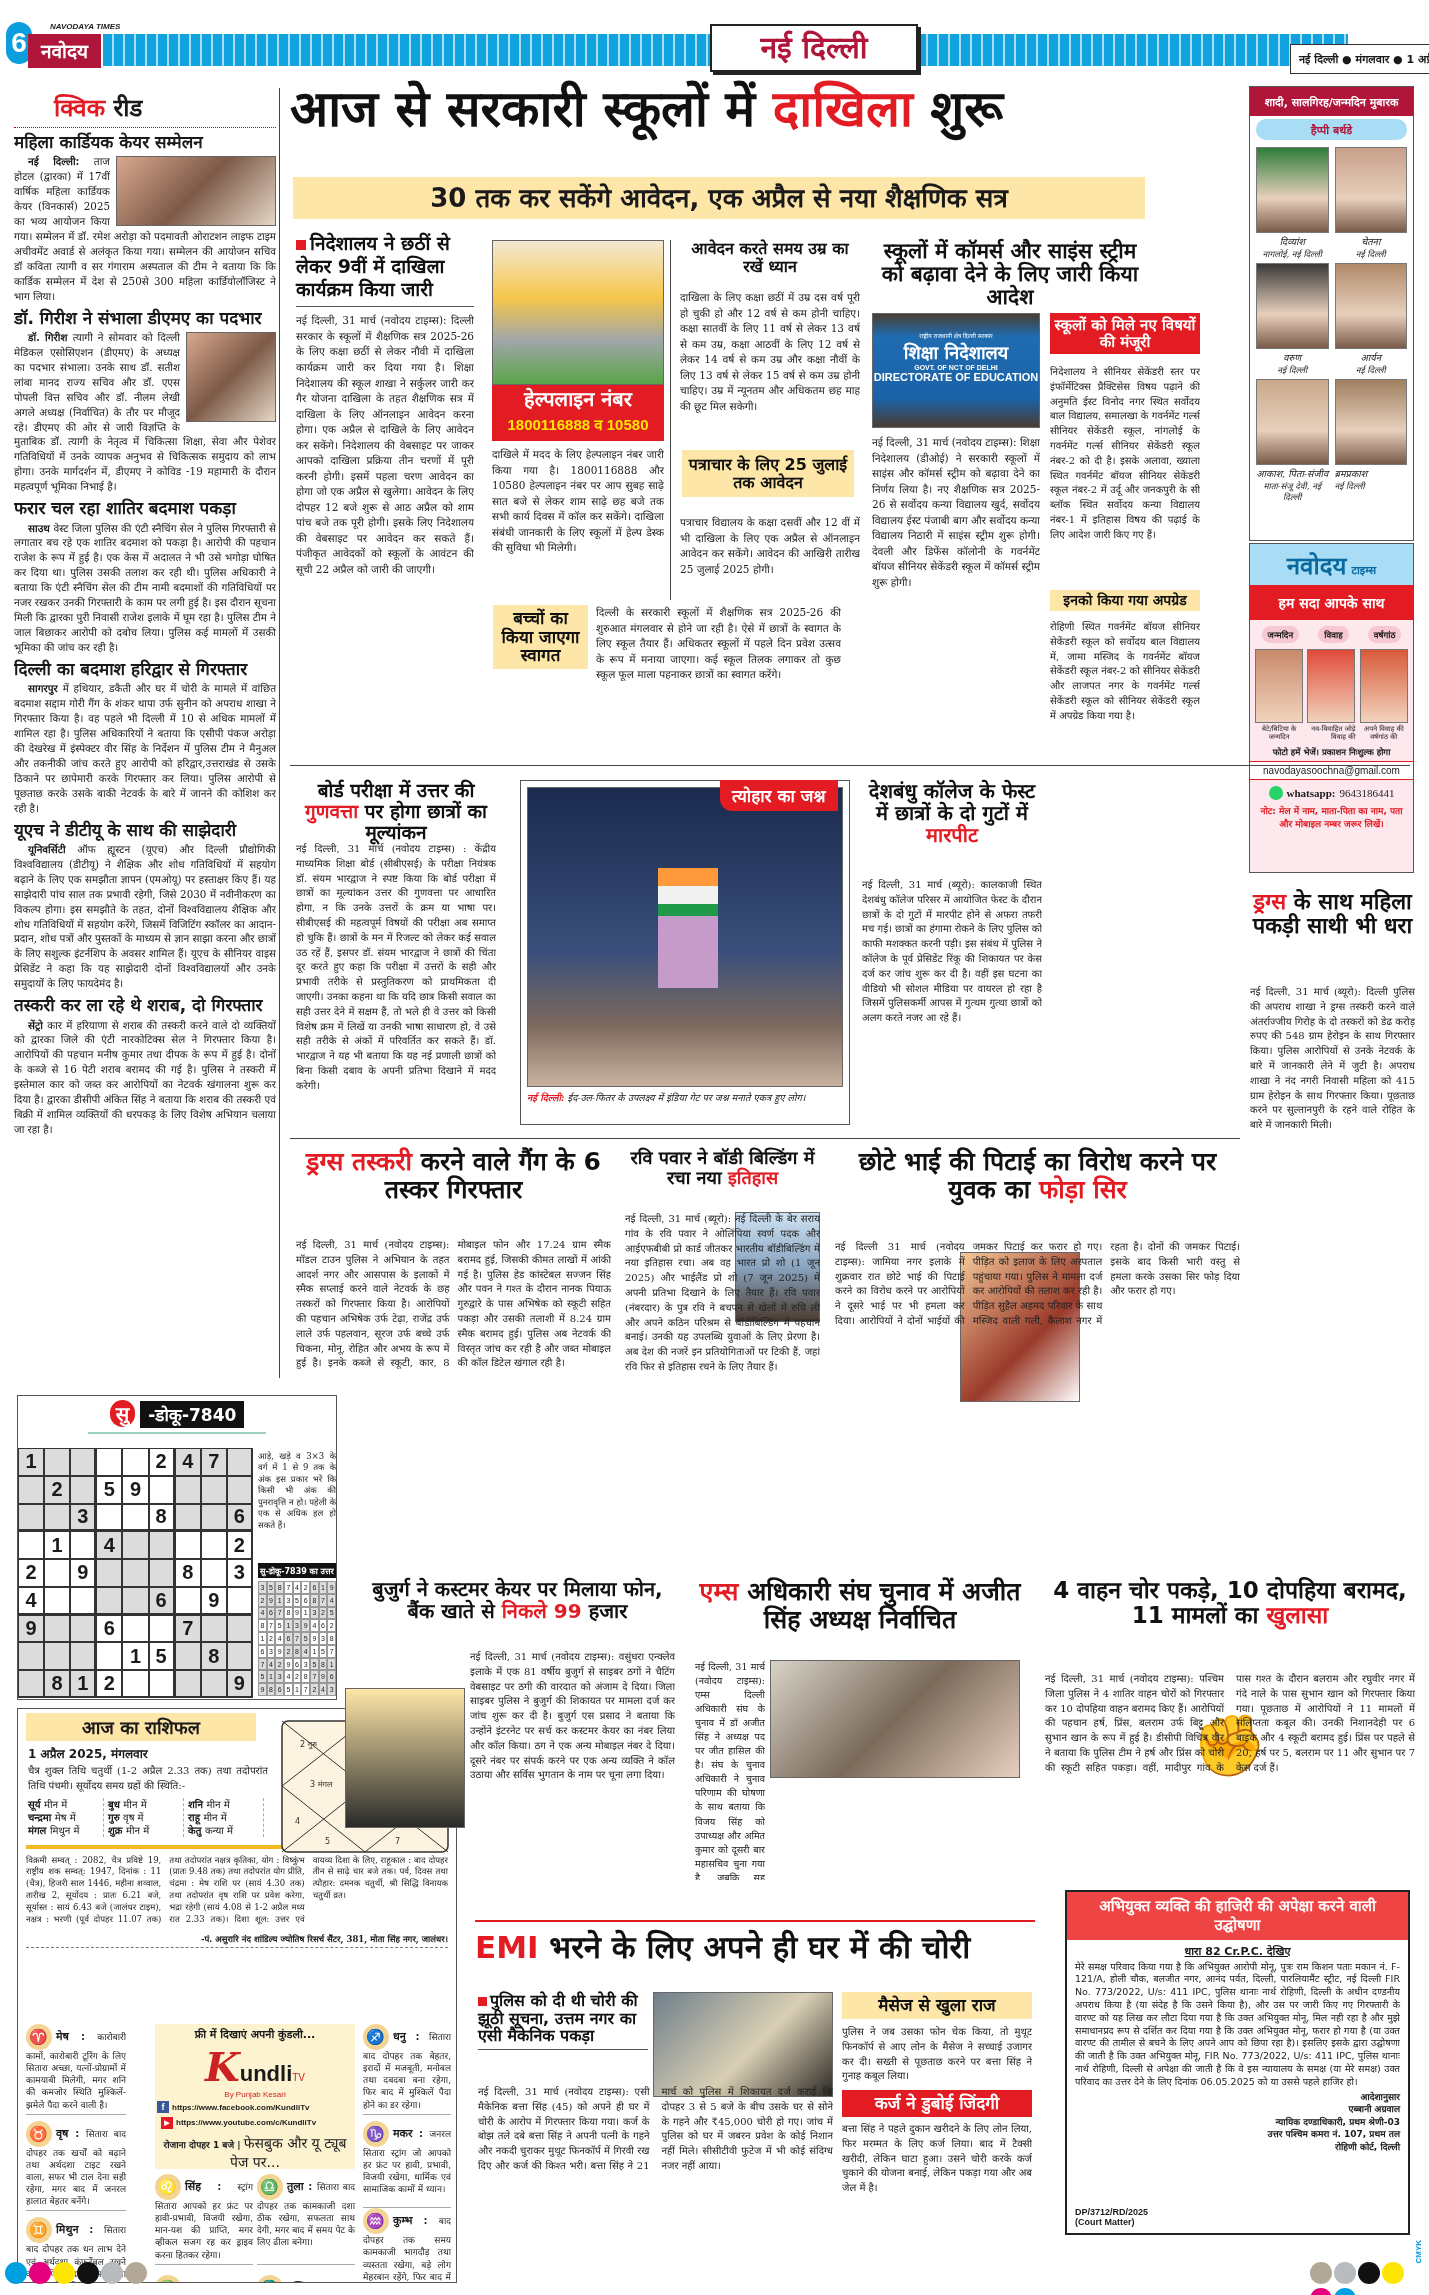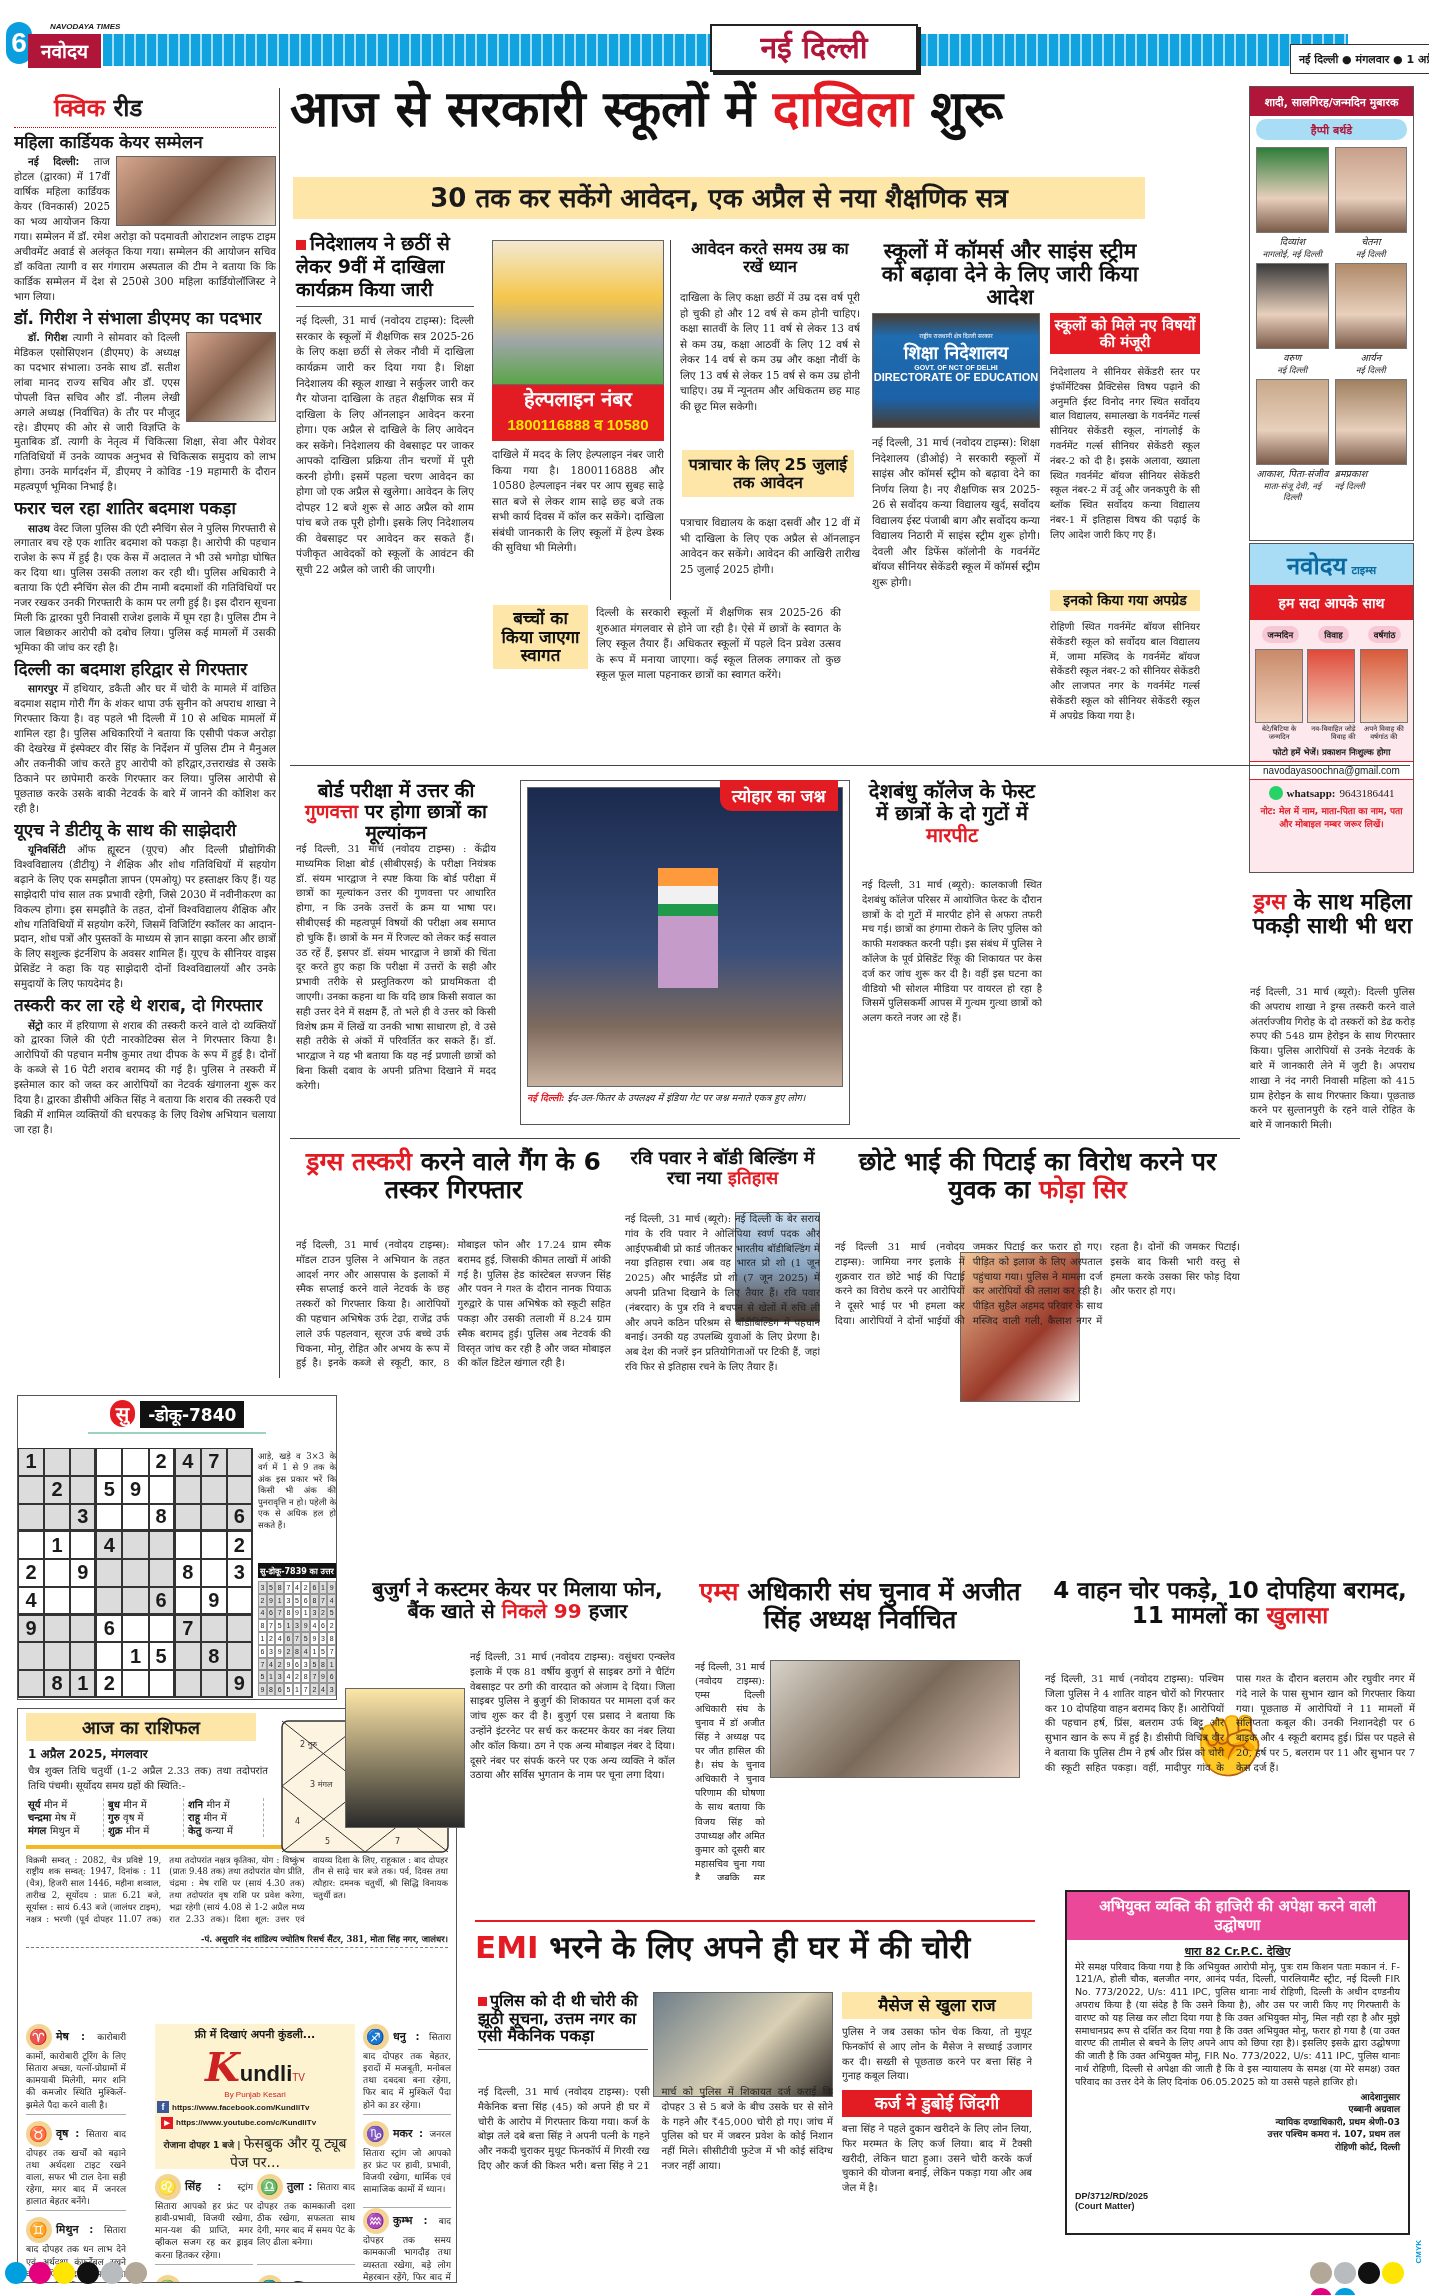--- a/index.html
+++ b/index.html
@@ -509,31 +509,31 @@
   <span style="display:inline-block;width:9px;height:9px;background:#e31b23;margin-right:3px"></span><span>पुलिस को दी थी चोरी की झूठी सूचना, उत्तम नगर का एसी मैकेनिक पकड़ा</span>
 </div>
 <div class="abs photo theft" style="left:653px;top:1992px;width:180px;height:105px"></div>
 <div class="abs txt" style="left:478px;top:2085px;width:355px;height:195px;overflow:hidden;column-count:2;column-gap:12px;font-size:10px">नई दिल्ली, 31 मार्च (नवोदय टाइम्स): एसी मैकेनिक बत्ता सिंह (45) को अपने ही घर में चोरी के आरोप में गिरफ्तार किया गया। कर्ज के बोझ तले दबे बत्ता सिंह ने अपनी पत्नी के गहने और नकदी चुराकर मुथूट फिनकॉर्प में गिरवी रख दिए और कर्ज की किश्त भरी। बत्ता सिंह ने 21 मार्च को पुलिस में शिकायत दर्ज कराई कि दोपहर 3 से 5 बजे के बीच उसके घर से सोने के गहने और ₹45,000 चोरी हो गए। जांच में पुलिस को घर में जबरन प्रवेश के कोई निशान नहीं मिले। सीसीटीवी फुटेज में भी कोई संदिग्ध नजर नहीं आया।</div>
 <div class="abs hd" style="left:842px;top:1992px;width:190px;background:#fde6a8;font-size:17px;text-align:center;padding:4px">मैसेज से खुला राज</div>
 <div class="abs txt" style="left:842px;top:2025px;width:190px;height:60px;overflow:hidden;font-size:10px">पुलिस ने जब उसका फोन चेक किया, तो मुथूट फिनकॉर्प से आए लोन के मैसेज ने सच्चाई उजागर कर दी। सख्ती से पूछताछ करने पर बत्ता सिंह ने गुनाह कबूल लिया।</div>
 <div class="abs hd" style="left:842px;top:2090px;width:190px;background:#e31b23;color:#fff;font-size:17px;text-align:center;padding:4px">कर्ज ने डुबोई जिंदगी</div>
 <div class="abs txt" style="left:842px;top:2122px;width:190px;height:155px;overflow:hidden;font-size:10px">बत्ता सिंह ने पहले दुकान खरीदने के लिए लोन लिया, फिर मरम्मत के लिए कर्ज लिया। बाद में टैक्सी खरीदी, लेकिन घाटा हुआ। उसने चोरी करके कर्ज चुकाने की योजना बनाई, लेकिन पकड़ा गया और अब जेल में है।</div>
 
 <div class="abs" style="left:1065px;top:1890px;width:345px;height:345px;border:2px solid #222">
-  <div style="background:#ec4899;color:#fff;font:bold 15px 'DejaVu Sans',sans-serif;text-align:center;padding:5px 10px;line-height:1.25">अभियुक्त व्यक्ति की हाजिरी की अपेक्षा करने वाली उद्घोषणा</div>
+  <div style="background:#ef4444;color:#fff;font:bold 15px 'DejaVu Sans',sans-serif;text-align:center;padding:5px 10px;line-height:1.25">अभियुक्त व्यक्ति की हाजिरी की अपेक्षा करने वाली उद्घोषणा</div>
   <div style="font:bold 11px 'DejaVu Sans',sans-serif;text-align:center;text-decoration:underline;padding:3px 0">धारा 82 Cr.P.C. देखिए</div>
   <div class="txt" style="padding:0 8px;font:9.5px 'DejaVu Sans',sans-serif;line-height:1.35">मेरे समक्ष परिवाद किया गया है कि अभियुक्त आरोपी मोनू, पुत्रः राम किशन पताः मकान नं. F-121/A, होली चौक, बलजीत नगर, आनंद पर्वत, दिल्ली, पारलियामैंट स्ट्रीट, नई दिल्ली FIR No. 773/2022, U/s: 411 IPC, पुलिस थानाः नार्थ रोहिणी, दिल्ली के अधीन दण्डनीय अपराध किया है (या संदेह है कि उसने किया है), और उस पर जारी किए गए गिरफ्तारी के वारण्ट को यह लिख कर लौटा दिया गया है कि उक्त अभियुक्त मोनू, मिल नही रहा है और मुझे समाधानप्रद रूप से दर्शित कर दिया गया है कि उक्त अभियुक्त मोनू, फरार हो गया है (या उक्त वारण्ट की तामील से बचने के लिए अपने आप को छिपा रहा है)। इसलिए इसके द्वारा उद्घोषणा की जाती है कि उक्त अभियुक्त मोनू, FIR No. 773/2022, U/s: 411 IPC, पुलिस थानाः नार्थ रोहिणी, दिल्ली से अपेक्षा की जाती है कि वे इस न्यायालय के समक्ष (या मेरे समक्ष) उक्त परिवाद का उत्तर देने के लिए दिनांक 06.05.2025 को या उससे पहले हाजिर हो।</div>
   <div id="court-sign" style="text-align:right;padding:2px 8px;font:bold 9px 'DejaVu Sans',sans-serif;line-height:1.4">
       <div>आदेशानुसार</div>
       <div>एब्बानी अग्रवाल</div>
       <div>न्यायिक दण्डाधिकारी, प्रथम श्रेणी-03</div>
       <div>उत्तर पश्चिम कमरा नं. 107, प्रथम तल</div>
       <div>रोहिणी कोर्ट, दिल्ली</div>
     </div>
-  <div style="position:absolute;left:8px;bottom:22px;font:bold 9px 'Liberation Sans',sans-serif">
+  <div style="position:absolute;left:8px;bottom:6px;font:bold 9px 'Liberation Sans',sans-serif">
     <div>DP/3712/RD/2025</div>
     <div>(Court Matter)</div>
   </div>
 </div>
 
 <div class="abs cmyk" id="cmyk-left" style="left:5px;top:2262px"><span style="background: rgb(0, 160, 224);"></span><span style="background: rgb(229, 0, 125);"></span><span style="background: rgb(255, 230, 0);"></span><span style="background: rgb(17, 17, 17);"></span><span style="background: rgb(184, 188, 191);"></span><span style="background: rgb(179, 168, 152);"></span></div>
 <div class="abs cmyk" id="cmyk-right" style="left:1310px;top:2262px"><span style="background: rgb(179, 168, 152);"></span><span style="background: rgb(184, 188, 191);"></span><span style="background: rgb(17, 17, 17);"></span><span style="background: rgb(255, 230, 0);"></span><span style="background: rgb(229, 0, 125);"></span><span style="background: rgb(0, 160, 224);"></span></div>
 <div class="abs" style="left:1414px;top:2240px;font:bold 8px 'Liberation Sans',sans-serif;writing-mode:vertical-rl;transform:rotate(180deg);color:#0a9ede">CMYK</div>
 
 </body></html>

